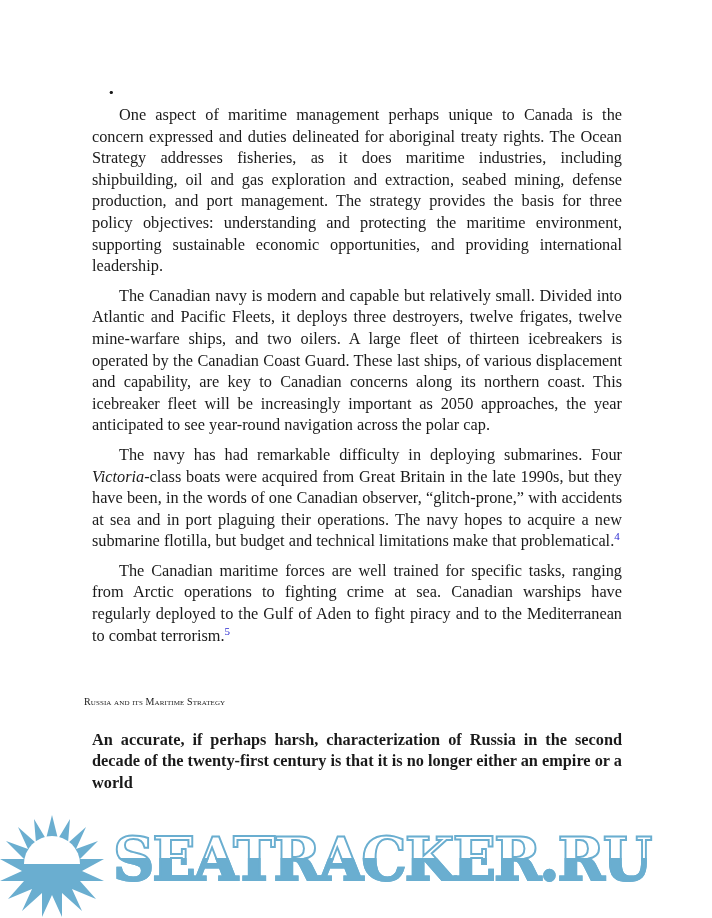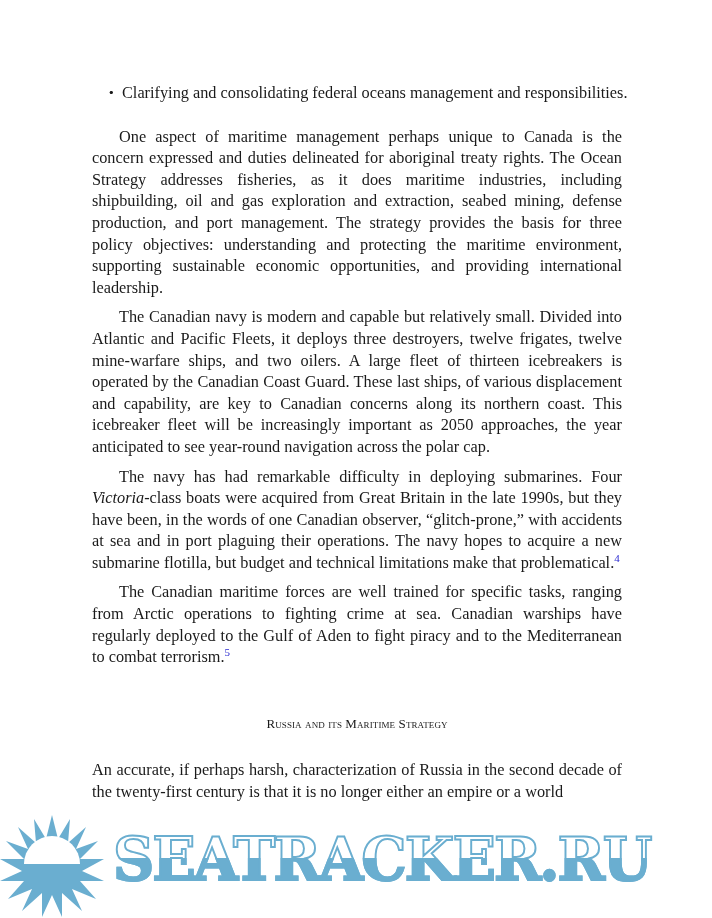--- a/index.html
+++ b/index.html
@@ -38,32 +38,31 @@
       position: absolute;
       left: 25px;
       top: 0;
       font-size: 13px;
     }
     p.para {
       margin: 8px;
       text-indent: 27px;
       text-align: justify;
     }
-    p.para.noindent { text-indent: 0; }
+    p.para.noindent { text-indent: 0; font-weight: bold; }
     sup.fn {
       color: #2a2ad0;
       font-size: 11px;
       line-height: 0;
       vertical-align: 6px;
     }
     .section-heading {
-      margin: 45px 0 25px 0;
-      text-align: center;
+      margin: 45px 0 16px 0;
       font-variant: small-caps;
-      font-size: 13px;
+      font-size: 10px;
       letter-spacing: 0.1px;
     }
     
     .watermark {
       position: absolute;
       left: 0;
       top: 812px;
       width: 596px;
       height: 106px;
       pointer-events: none;
@@ -87,21 +86,21 @@
       transform: scaleX(0.95);
       transform-origin: left center;
     }
   </style>
 </head>
 <body>
 
 <div class="page">
   <ul class="bullets">
     <li><span class="dot">•</span></li>
-    <li><span class="dot">•</span><span>Clarifying and consolidating federal oceans management and responsibilities.</span></li>
+    <li><span class="dot">•</span></li>
   </ul>
 
   <p class="para"><span>One aspect of maritime management perhaps unique to Canada is the concern expressed and duties delineated for aboriginal treaty rights. The Ocean Strategy addresses fisheries, as it does maritime industries, including shipbuilding, oil and gas exploration and extraction, seabed mining, defense production, and port management. The strategy provides the basis for three policy objectives: understanding and protecting the maritime environment, supporting sustainable economic opportunities, and providing international leadership.</span></p>
 
   <p class="para"><span>The Canadian navy is modern and capable but relatively small. Divided into Atlantic and Pacific Fleets, it deploys three destroyers, twelve frigates, twelve mine-warfare ships, and two oilers. A large fleet of thirteen icebreakers is operated by the Canadian Coast Guard. These last ships, of various displacement and capability, are key to Canadian concerns along its northern coast. This icebreaker fleet will be increasingly important as 2050 approaches, the year anticipated to see year-round navigation across the polar cap.</span></p>
 
   <p class="para"><span>The navy has had remarkable difficulty in deploying submarines. Four </span><em>Victoria</em><span>-class boats were acquired from Great Britain in the late 1990s, but they have been, in the words of one Canadian observer, “glitch-prone,” with accidents at sea and in port plaguing their operations. The navy hopes to acquire a new submarine flotilla, but budget and technical limitations make that problematical.</span><sup class="fn">4</sup></p>
 
   <p class="para"><span>The Canadian maritime forces are well trained for specific tasks, ranging from Arctic operations to fighting crime at sea. Canadian warships have regularly deployed to the Gulf of Aden to fight piracy and to the Mediterranean to combat terrorism.</span><sup class="fn">5</sup></p>
 

